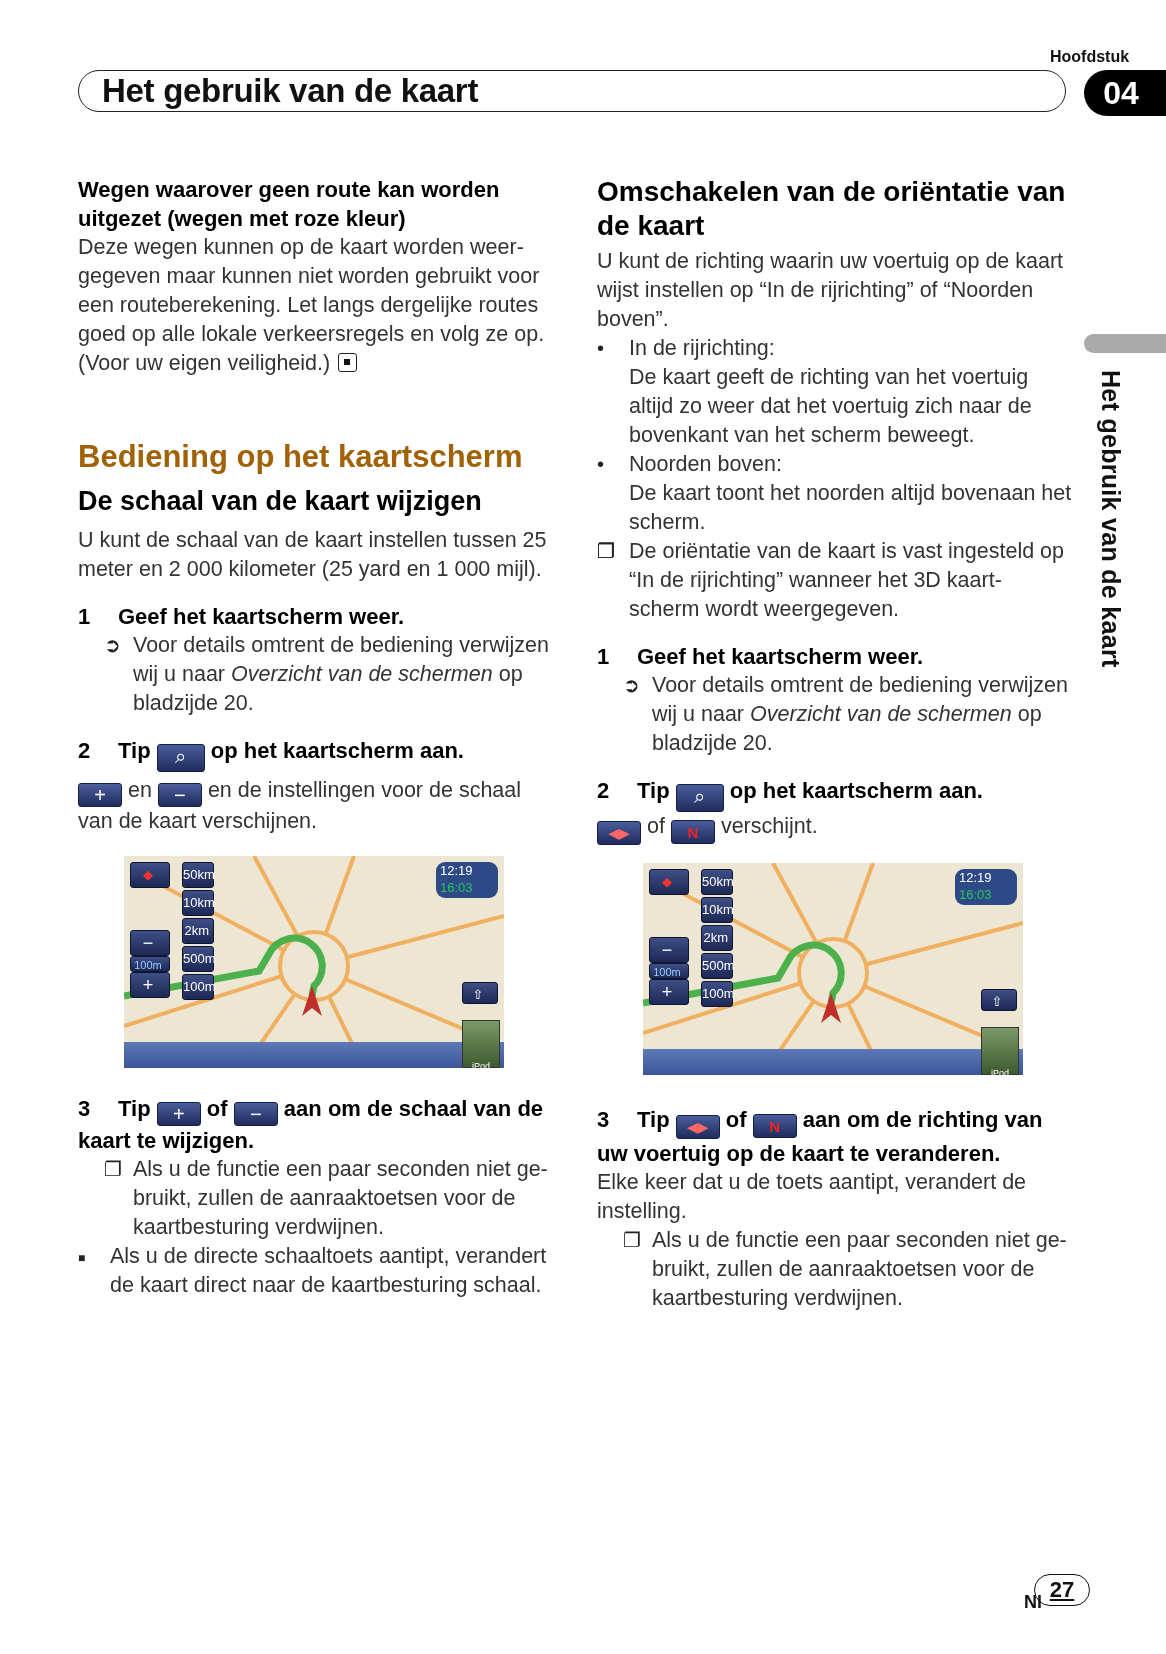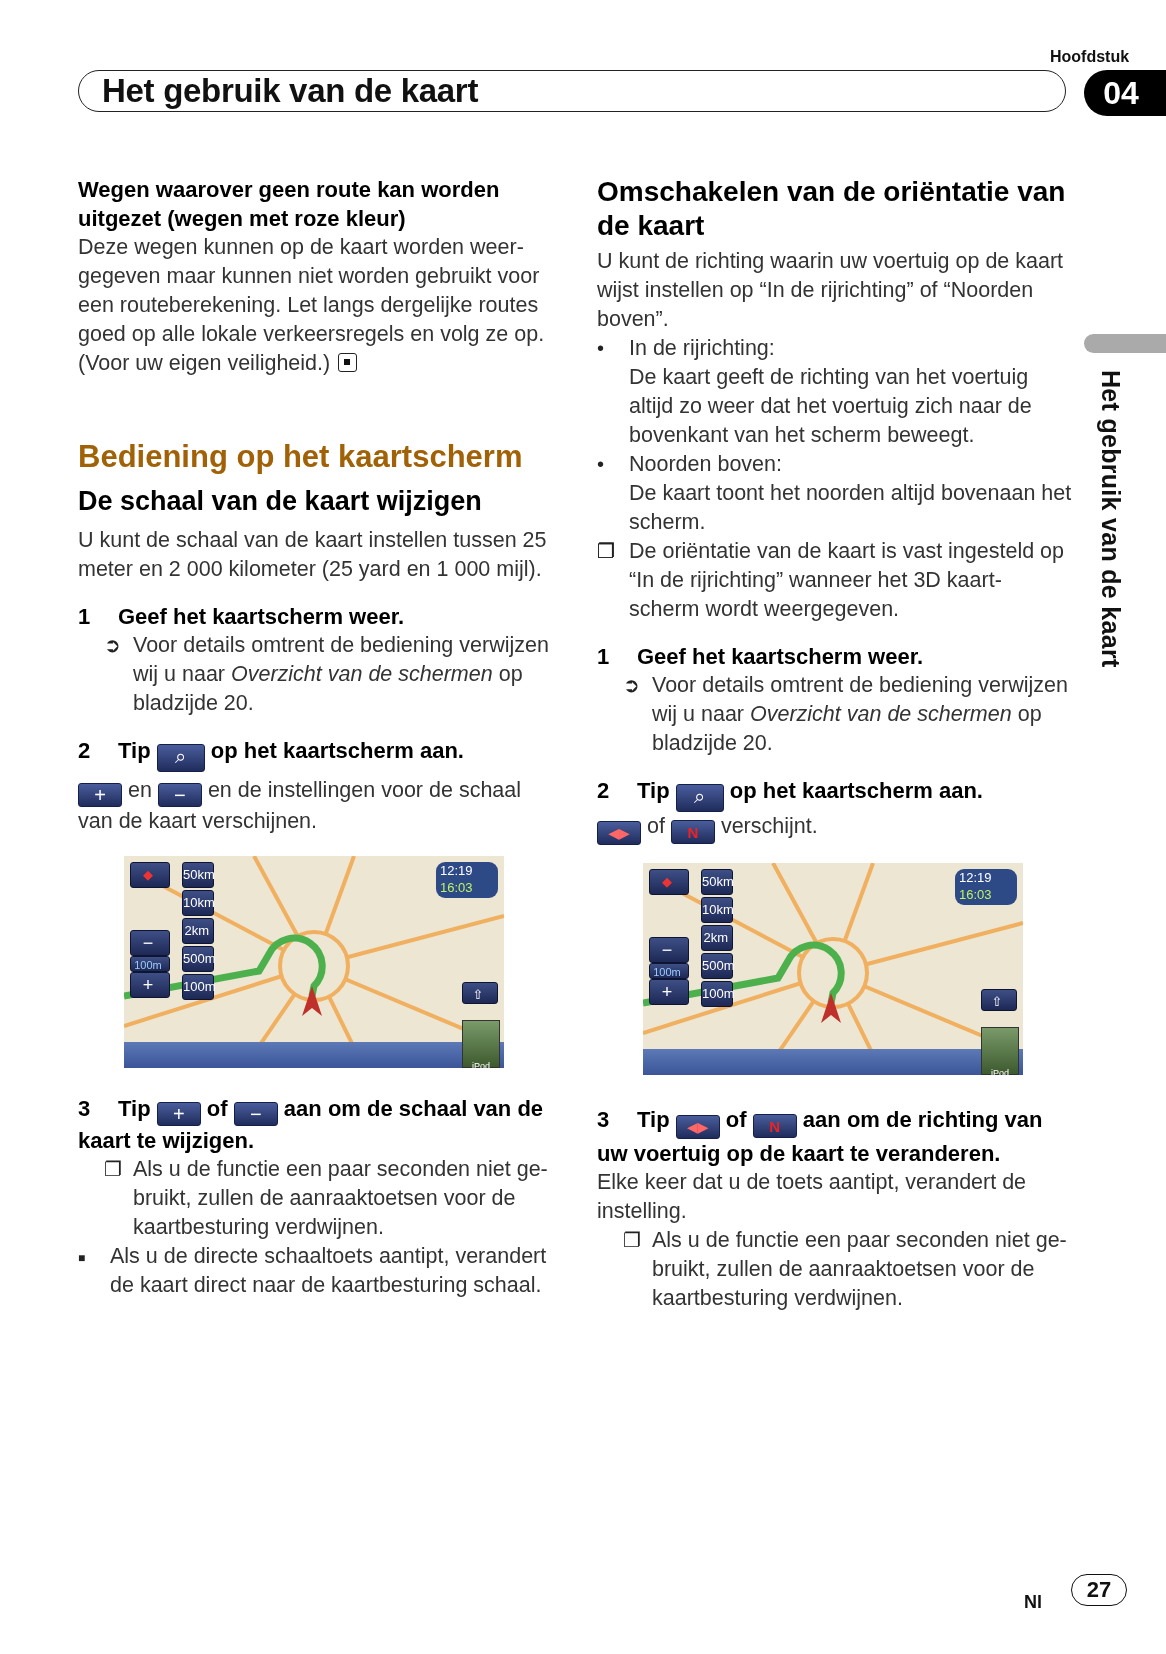--- a/index.html
+++ b/index.html
@@ -46,28 +46,28 @@
   .btn-ico.arrow { font-size:14px; }
   .btn-ico.zoom { width:48px; height:28px; }
 
   
   .map { position:relative; width:380px; height:212px; background:#ece6d3; overflow:hidden; }
   .map svg { position:absolute; left:0; top:0; }
   .mbtn { position:absolute; background:linear-gradient(#3e4f86,#1d2855); color:#fff; border:1px solid #0e1533;
           border-radius:3px; font-size:13px; text-align:right; padding-right:4px; box-sizing:border-box; line-height:24px; }
   .clock { position:absolute; right:6px; top:6px; width:62px; height:36px; background:#2e4a86; border-radius:9px;
            color:#fff; font-size:13px; line-height:17px; padding-left:4px; box-sizing:border-box; }
-  .clock .t2 { color:#bef264; }
+  .clock .t2 { color:#22c55e; }
   .mapbar { position:absolute; left:0; bottom:0; width:100%; height:26px; background:linear-gradient(#5d79b6,#3b5598); }
   .ipod { position:absolute; right:4px; bottom:0; width:38px; height:48px; background:linear-gradient(#7a9a6a,#3d5a2e);
           color:#fff; font-size:9px; text-align:center; line-height:90px; border:1px solid #333; box-sizing:border-box; }
 
   .footer-lang { left:1024px; top:1592px; font-size:18px; font-weight:bold; }
-  .page-pill { left:1071px; top:1574px; width:56px; height:32px; border:1.5px solid #111; border-radius:16px;
-               box-sizing:border-box; font-size:22px; font-weight:bold; text-align:center; line-height:29px; }
+  .page-pill { left:1034px; top:1574px; width:56px; height:32px; border:1.5px solid #111; border-radius:16px;
+               box-sizing:border-box; font-size:22px; font-weight:bold; text-align:center; line-height:29px;text-decoration:underline; }
 </style>
 </head>
 <body>
 
 <div class="abs chapter-label">Hoofdstuk</div>
 <div class="abs title-pill"></div>
 <div class="abs title-text">Het gebruik van de kaart</div>
 <div class="abs chapter-tab">04</div>
 
 <div class="abs side-grey"></div>

